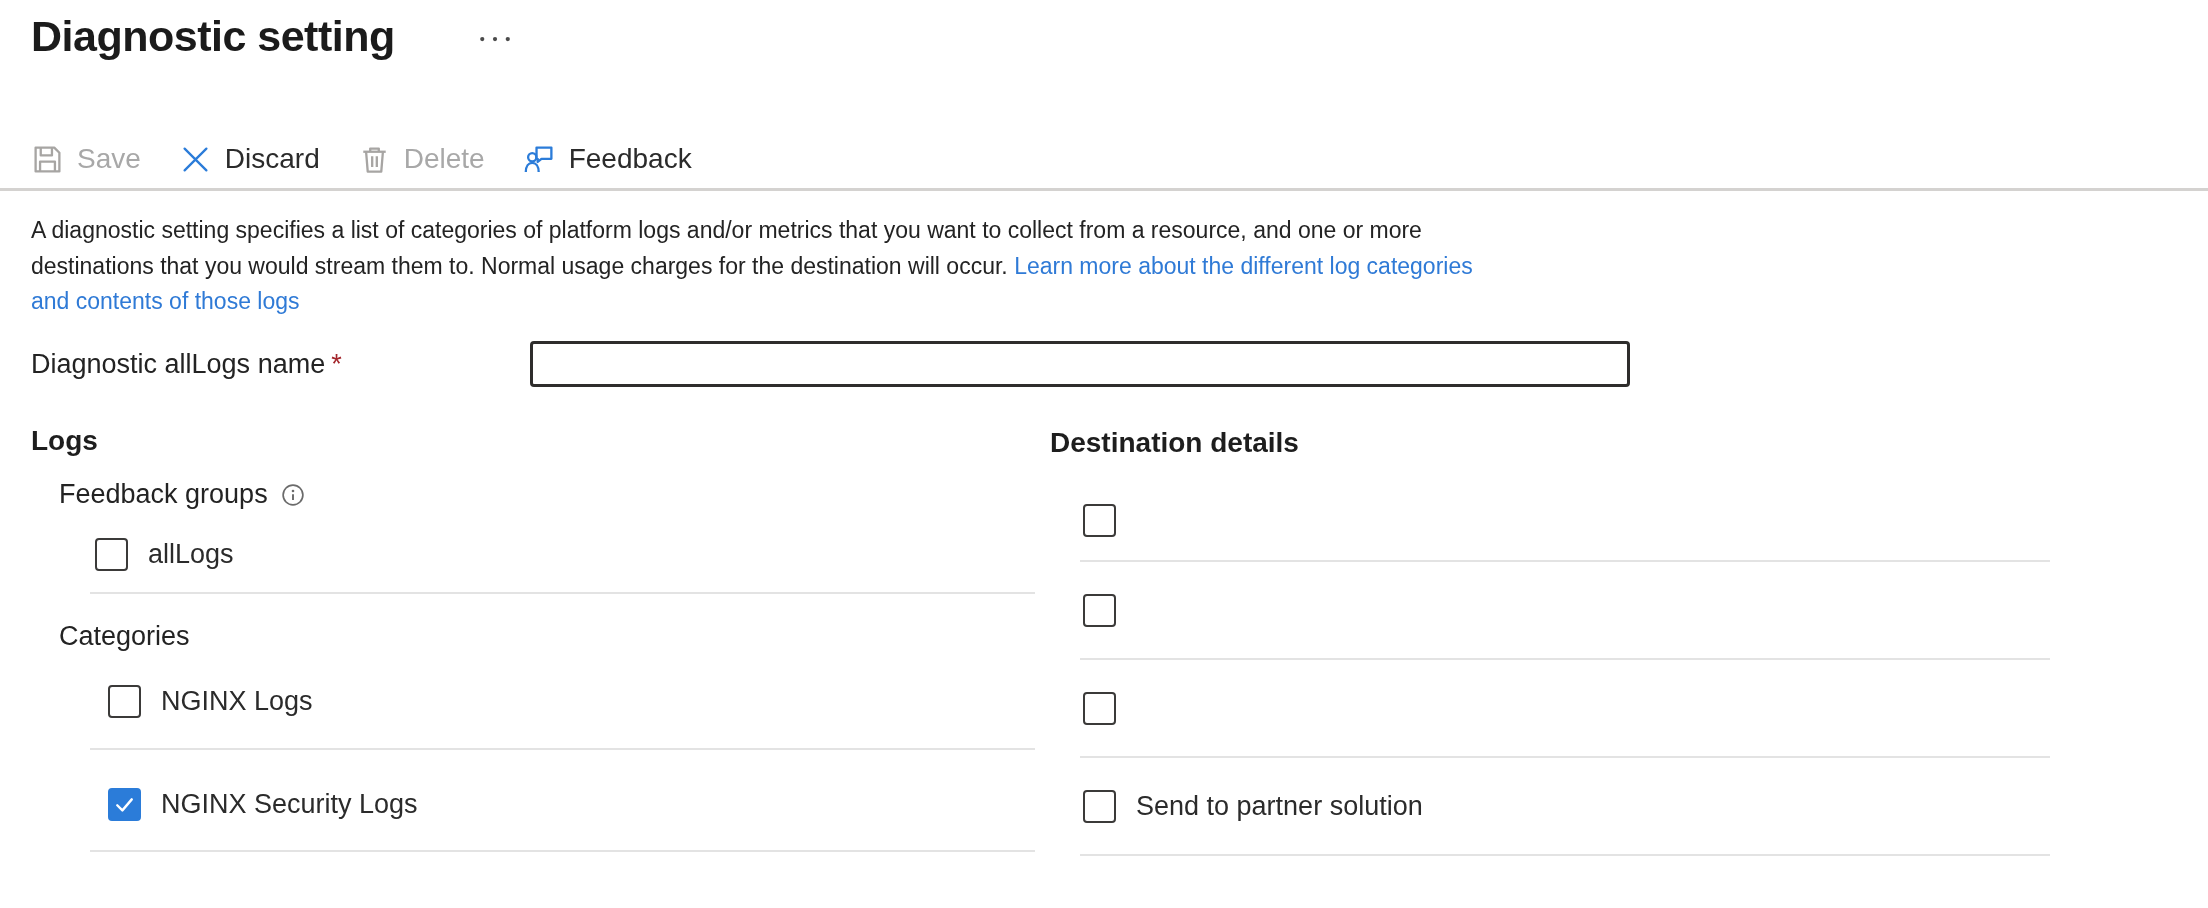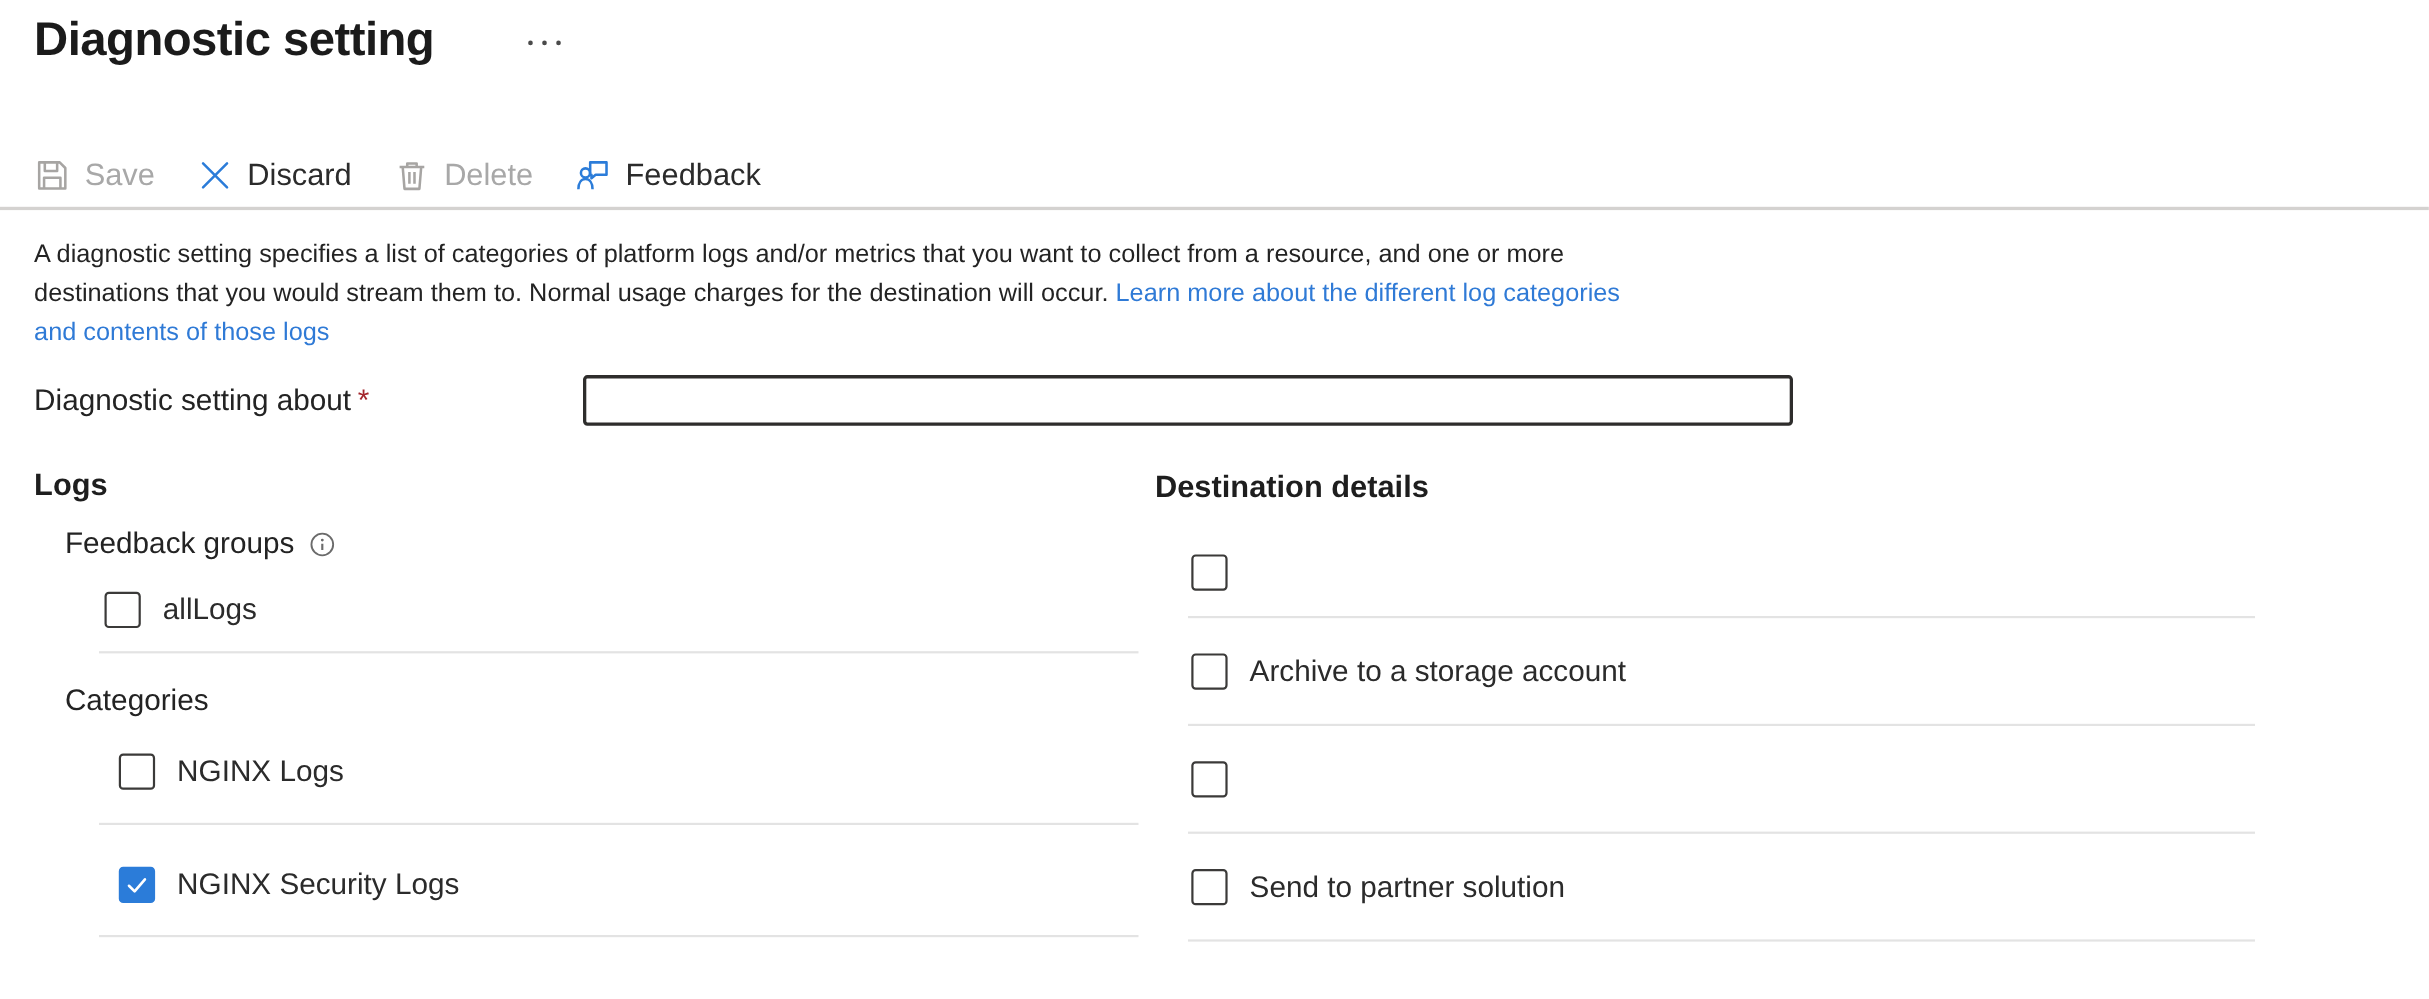--- a/index.html
+++ b/index.html
@@ -109,21 +109,21 @@
     </span>
     <span class="tblabel">Feedback</span>
   </button>
 </div>
 
 <div class="abs toolbar-divider"></div>
 
 <p class="abs desc"><span>A diagnostic setting specifies a list of categories of platform logs and/or metrics that you want to collect from a resource, and one or more destinations that you would stream them to. Normal usage charges for the destination will occur. </span><a>Learn more about the different log categories and contents of those logs</a></p>
 
 <div class="abs name-label">
-  <span>Diagnostic setting about</span><span class="req">*</span>
+  <span>Diagnostic allLogs name</span><span class="req">*</span>
 </div>
 <input class="abs name-input" type="text" value="" style="">
 
 <div class="abs h2" style="left:31px;top:425px;">Logs</div>
 
 <div class="abs label-row" style="left:59px;top:479px;">
   <span class="sublabel">Feedback groups</span>
   <span class="info">
     <svg viewBox="0 0 20 20">
         <circle cx="10" cy="10" r="7.6" stroke="#6b6b6b" stroke-width="1.3" fill="none"></circle>
@@ -170,21 +170,20 @@
   <span class="cb">
     
   </span>
 </div>
 <div class="abs row-divider" style="left:1080px;top:560px;width:970px;"></div>
 
 <div class="abs cbrow" style="left:1083px;top:593px;">
   <span class="cb">
     
   </span>
-  <span class="cblabel">Archive to a storage account</span>
 </div>
 <div class="abs row-divider" style="left:1080px;top:658px;width:970px;"></div>
 
 <div class="abs cbrow" style="left:1083px;top:691px;">
   <span class="cb">
     
   </span>
 </div>
 <div class="abs row-divider" style="left:1080px;top:756px;width:970px;"></div>
 

